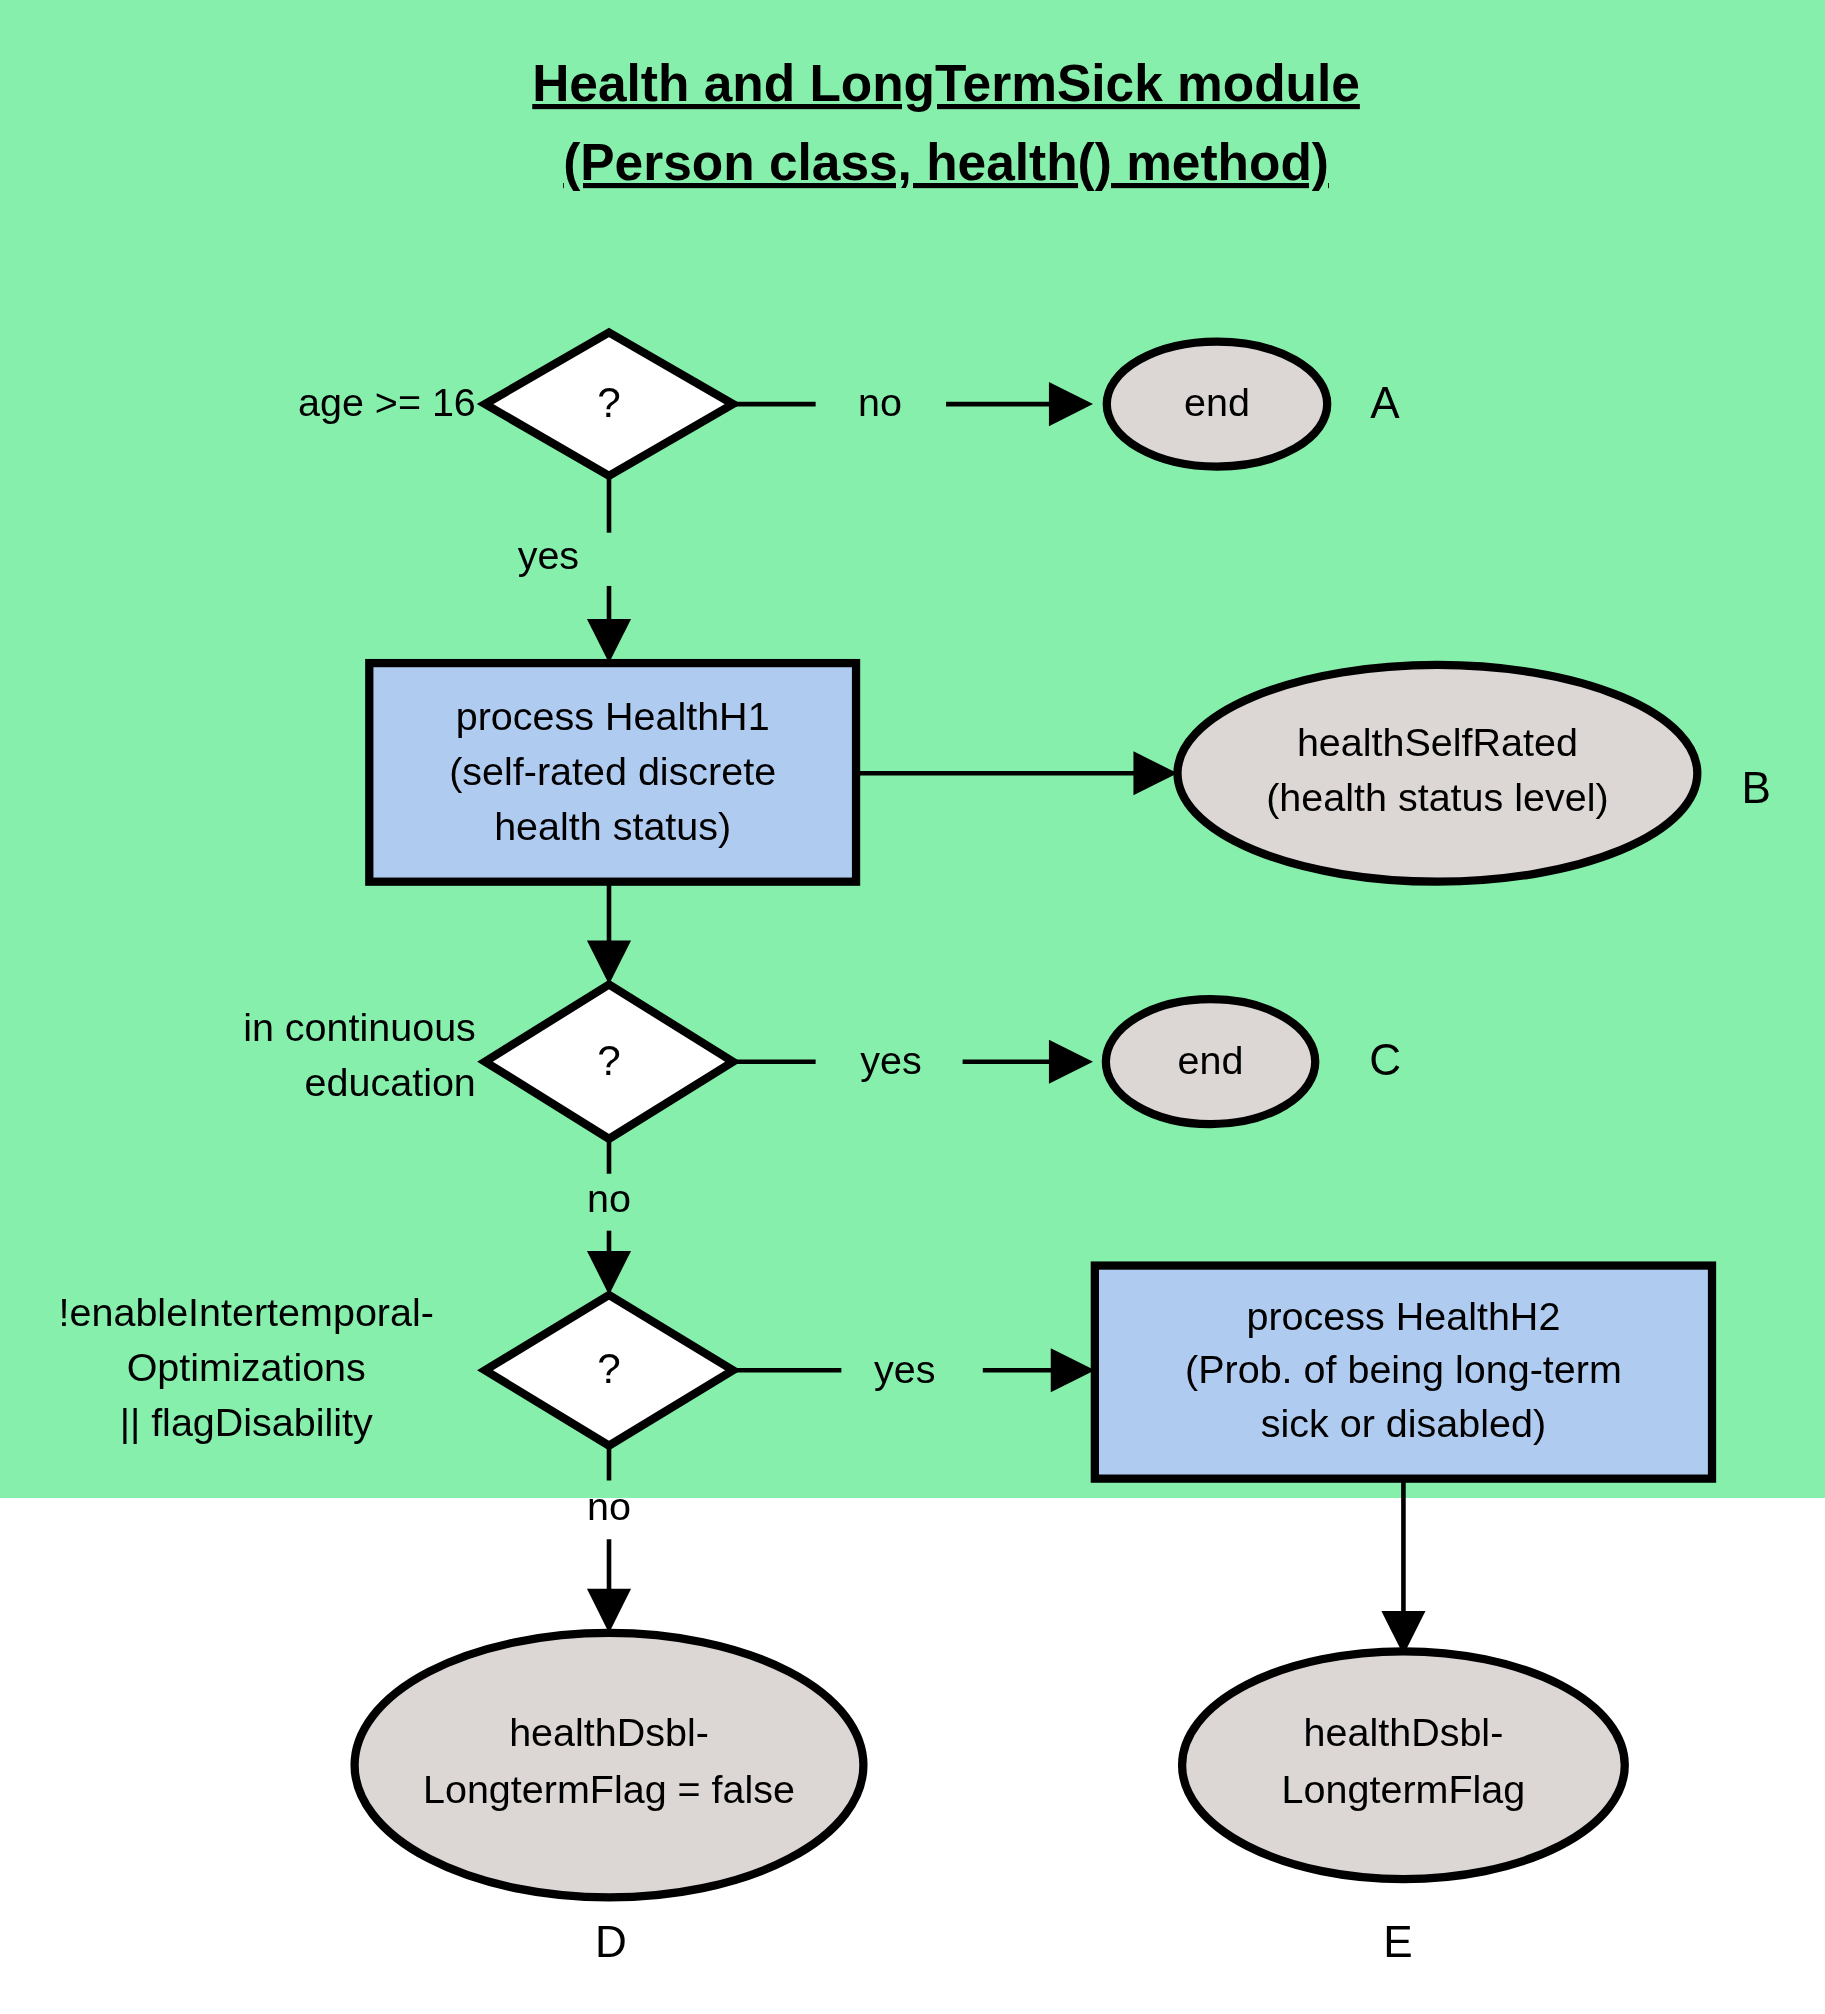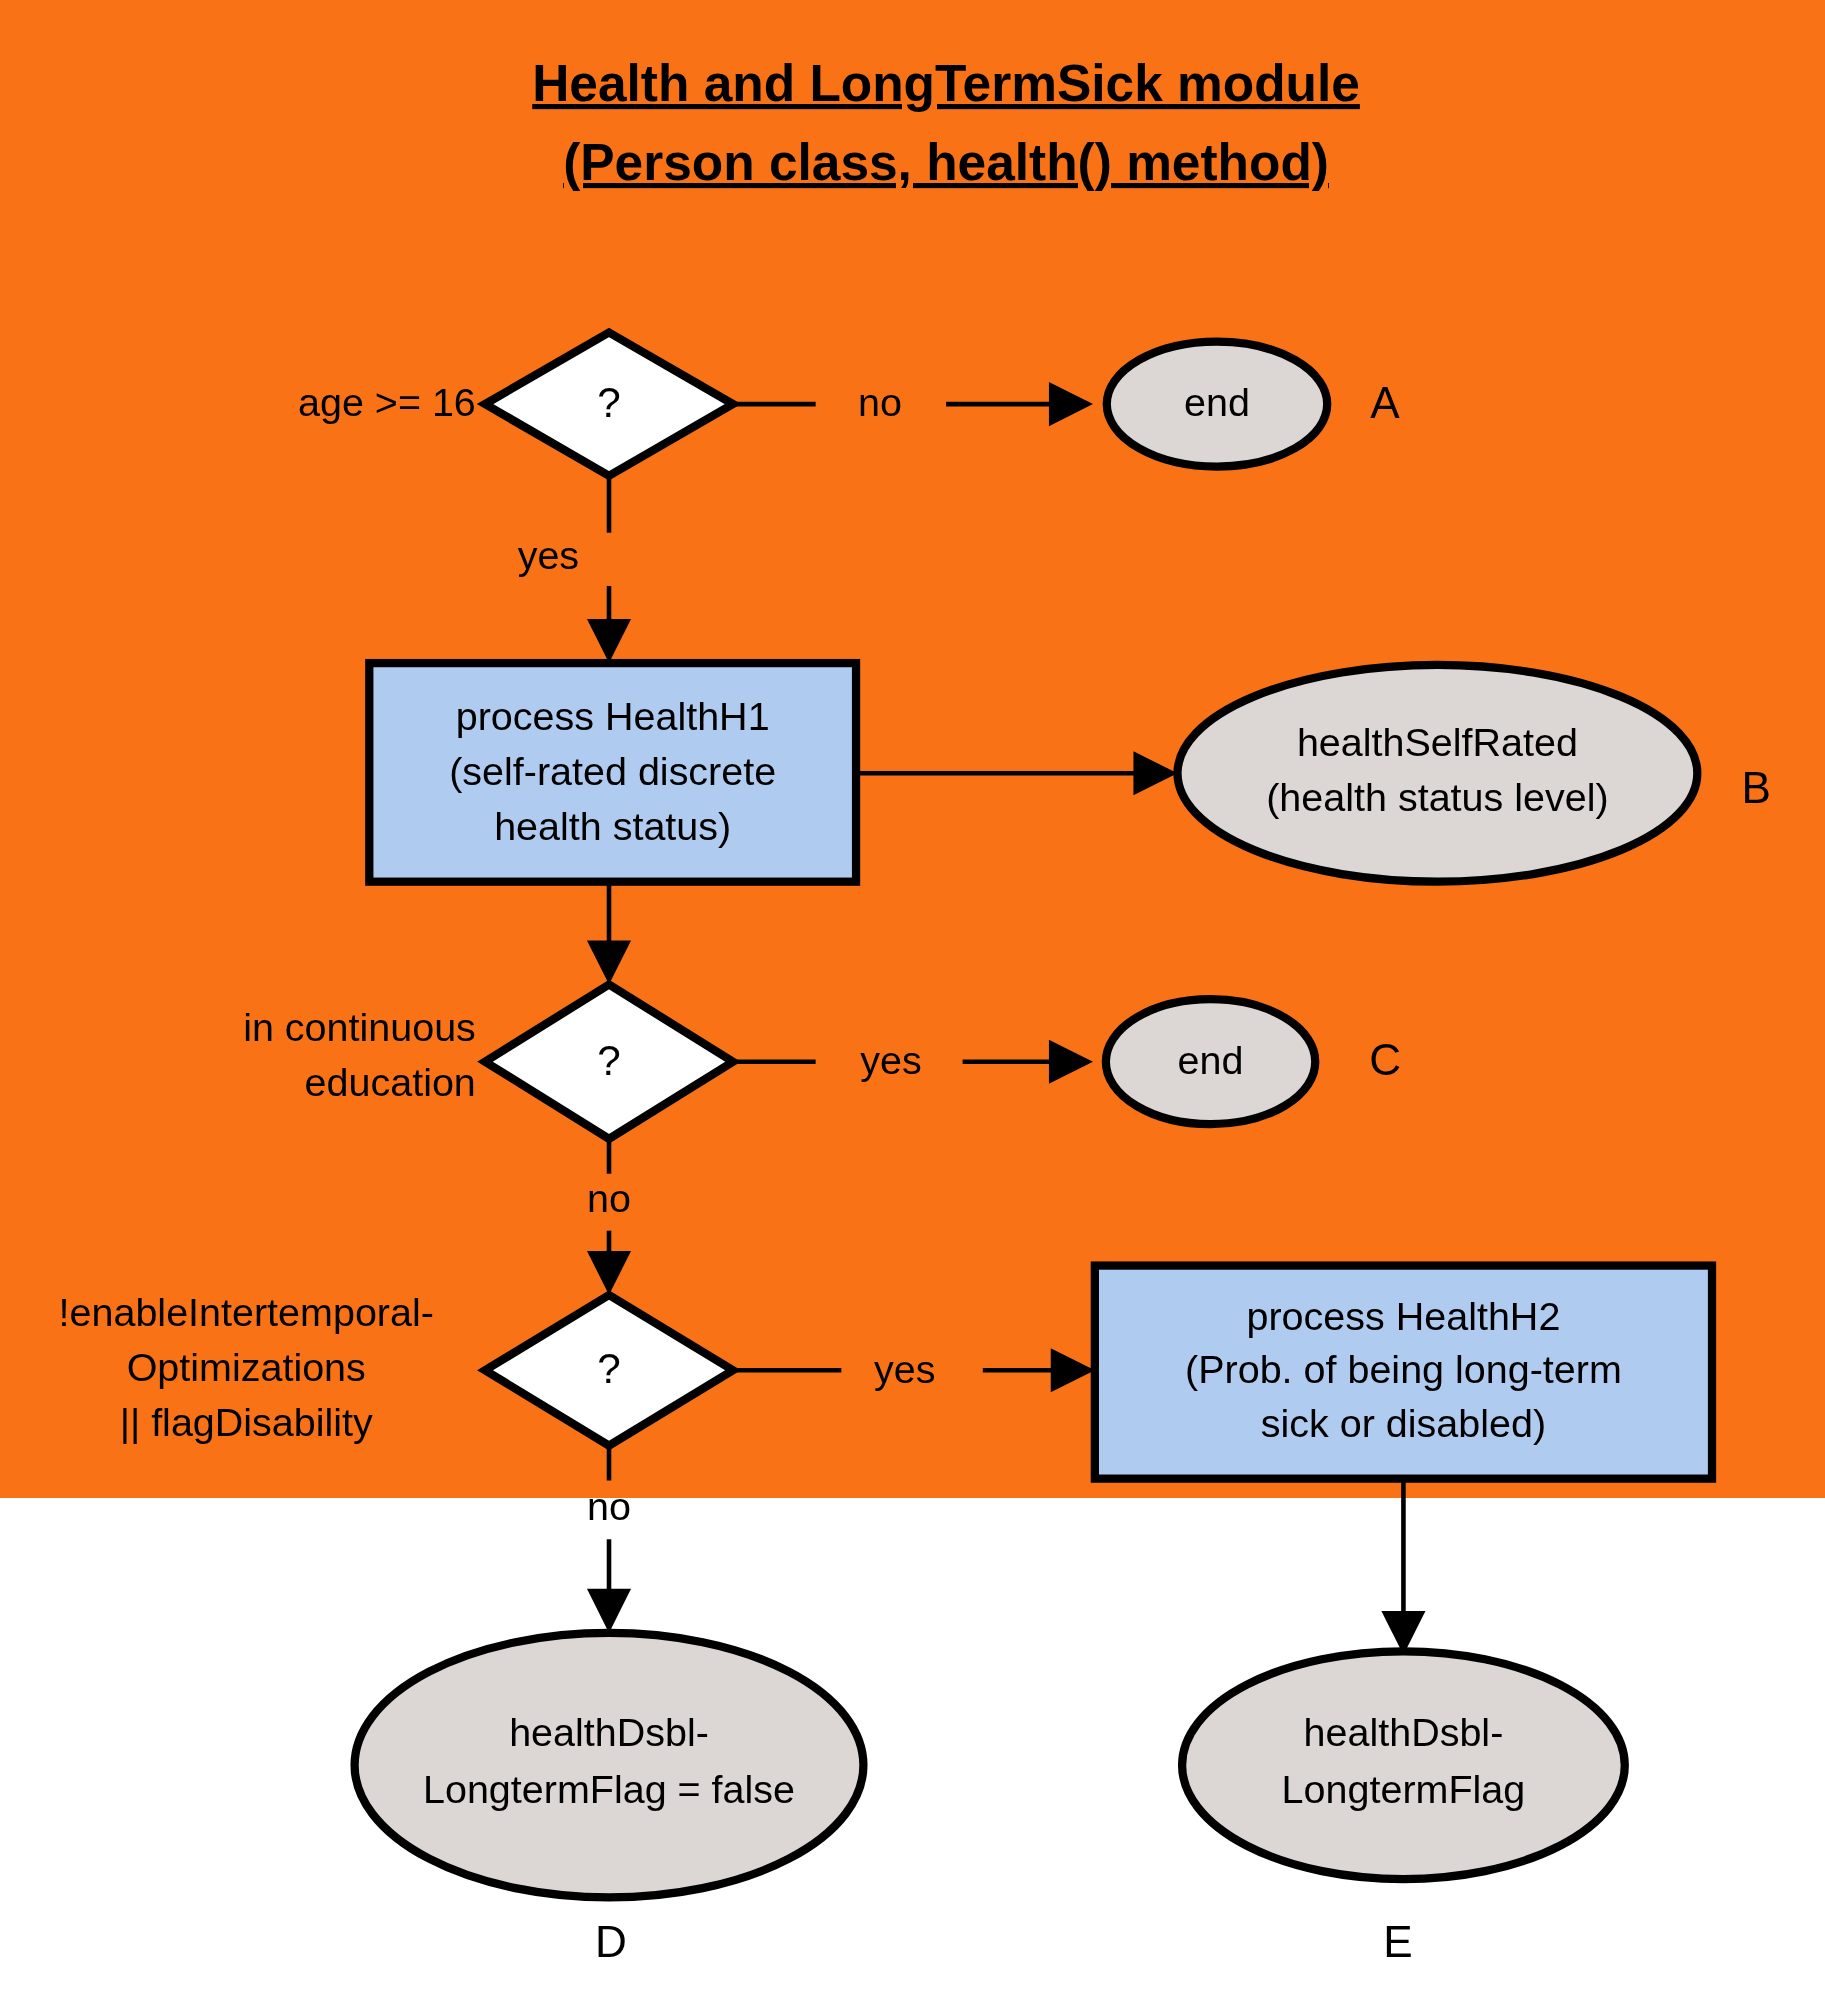--- a/index.html
+++ b/index.html
@@ -10,21 +10,21 @@
   body {
     width: 1826px;
     height: 2015px;
     font-family: "Liberation Sans", sans-serif;
     overflow: hidden;
   }
   #diagram-root {
     position: relative;
     width: 1826px;
     height: 1498px;
-    background: #f97316;
+    background: #86efac;
   }
   svg#flowchart {
     display: block;
     width: 1826px;
     height: 2015px;
   }
   .node-shape {
     stroke: #000000;
     stroke-linejoin: miter;
   }

